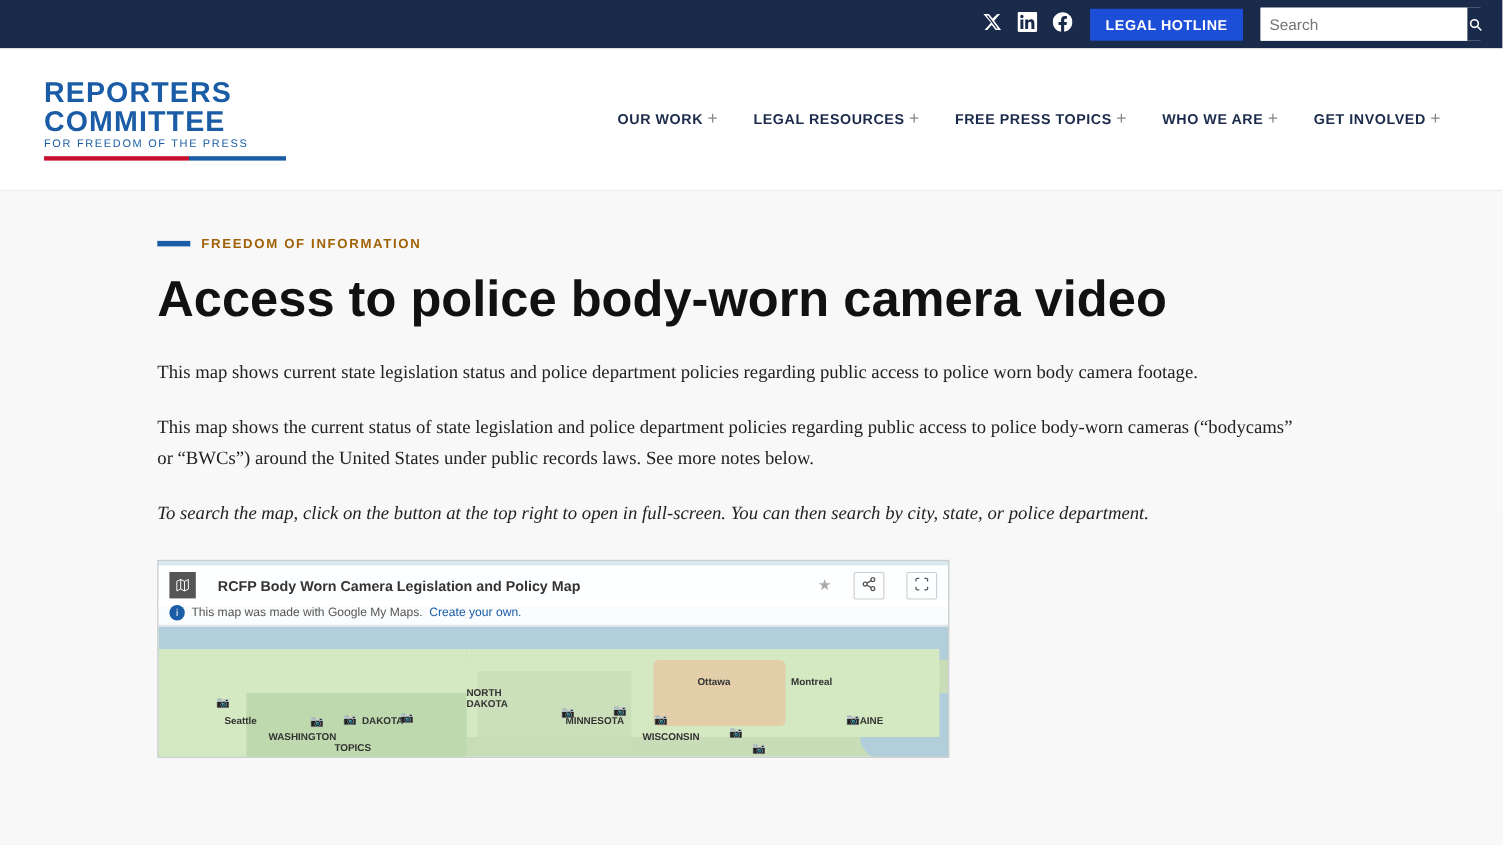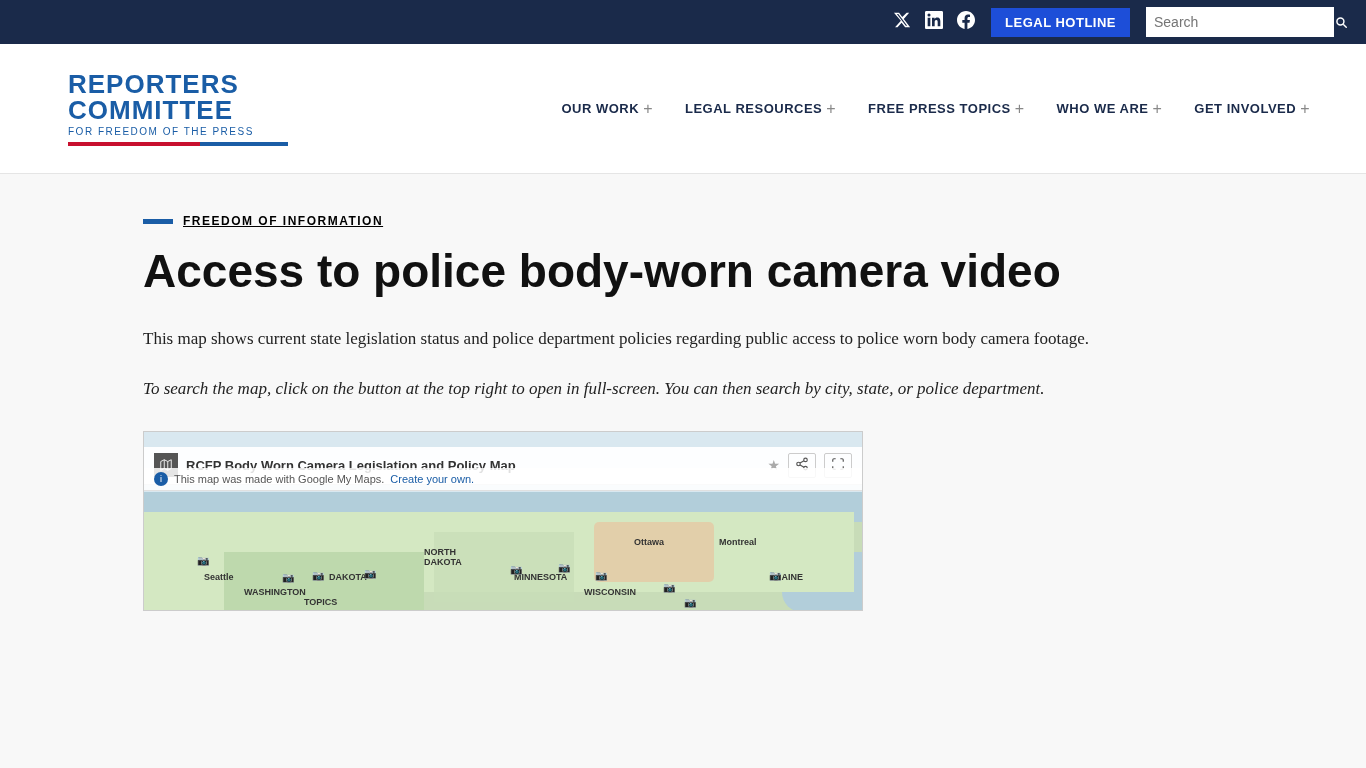--- a/index.html
+++ b/index.html
@@ -73,21 +73,20 @@
       background: #fff;
       border-bottom: 1px solid #e5e5e5;
       padding: 0 40px;
       display: flex;
       align-items: center;
       height: 130px;
     }
     .logo-area {
       flex-shrink: 0;
       width: 220px;
-      margin-left: 28px;
     }
     .logo-text-reporters {
       font-family: Arial, Helvetica, sans-serif;
       font-weight: 900;
       font-size: 26px;
       color: #1a5da6;
       line-height: 1;
       text-transform: uppercase;
       letter-spacing: 1px;
     }
@@ -159,24 +158,23 @@
     .category-bar {
       width: 30px;
       height: 5px;
       background: #1a5da6;
       display: inline-block;
     }
     .category-text {
       font-family: Arial, Helvetica, sans-serif;
       font-weight: 700;
       font-size: 12px;
-      color: #000000;
+      color: #a16207;
       text-transform: uppercase;
       letter-spacing: 1.5px;
-      text-decoration: underline;
     }
 
     
     .page-title {
       font-family: Arial, Helvetica, sans-serif;
       font-weight: 900;
       font-size: 46px;
       color: #111;
       line-height: 1.1;
       margin-bottom: 28px;
@@ -208,24 +206,24 @@
       background: #d9e8f0;
       border: 1px solid #ccc;
       position: relative;
       overflow: hidden;
     }
     .map-header {
       background: rgba(255,255,255,0.95);
       padding: 6px 10px;
       display: flex;
       align-items: center;
-      gap: 8px;
+      gap: 20px;
       border-bottom: 1px solid #ddd;
       position: absolute;
-      top: 15px; left: 0; right: 0;
+      top: 4px; left: 0; right: 0;
       z-index: 2;
     }
     .map-icon-sq {
       width: 24px;
       height: 24px;
       background: #555;
       display: flex;
       align-items: center;
       justify-content: center;
       color: #fff;
@@ -377,20 +375,21 @@
 
     <div class="category-label">
       <span class="category-bar"></span>
       <span class="category-text">FREEDOM OF INFORMATION</span>
     </div>
 
     <h1 class="page-title">Access to police body-worn camera video</h1>
 
     <p class="body-text">This map shows current state legislation status and police department policies regarding public access to police worn body camera footage.</p>
 
+    <p class="body-text">This map shows the current status of state legislation and police department policies regarding public access to police body-worn cameras (“bodycams” or “BWCs”) around the United States under public records laws. See more notes below.</p>
 
     <p class="body-text-italic">To search the map, click on the button at the top right to open in full-screen. You can then search by city, state, or police department.</p>
 
     <div class="map-container">
       <div class="map-header">
         <div class="map-icon-sq">
           <svg width="14" height="14" viewBox="0 0 24 24" fill="white">
               <path d="M3 6l6-3 6 3 6-3v15l-6 3-6-3-6 3V6z" stroke="white" stroke-width="1.5" fill="none"></path>
               <path d="M9 3v15M15 6v15" stroke="white" stroke-width="1.5"></path>
             </svg>

